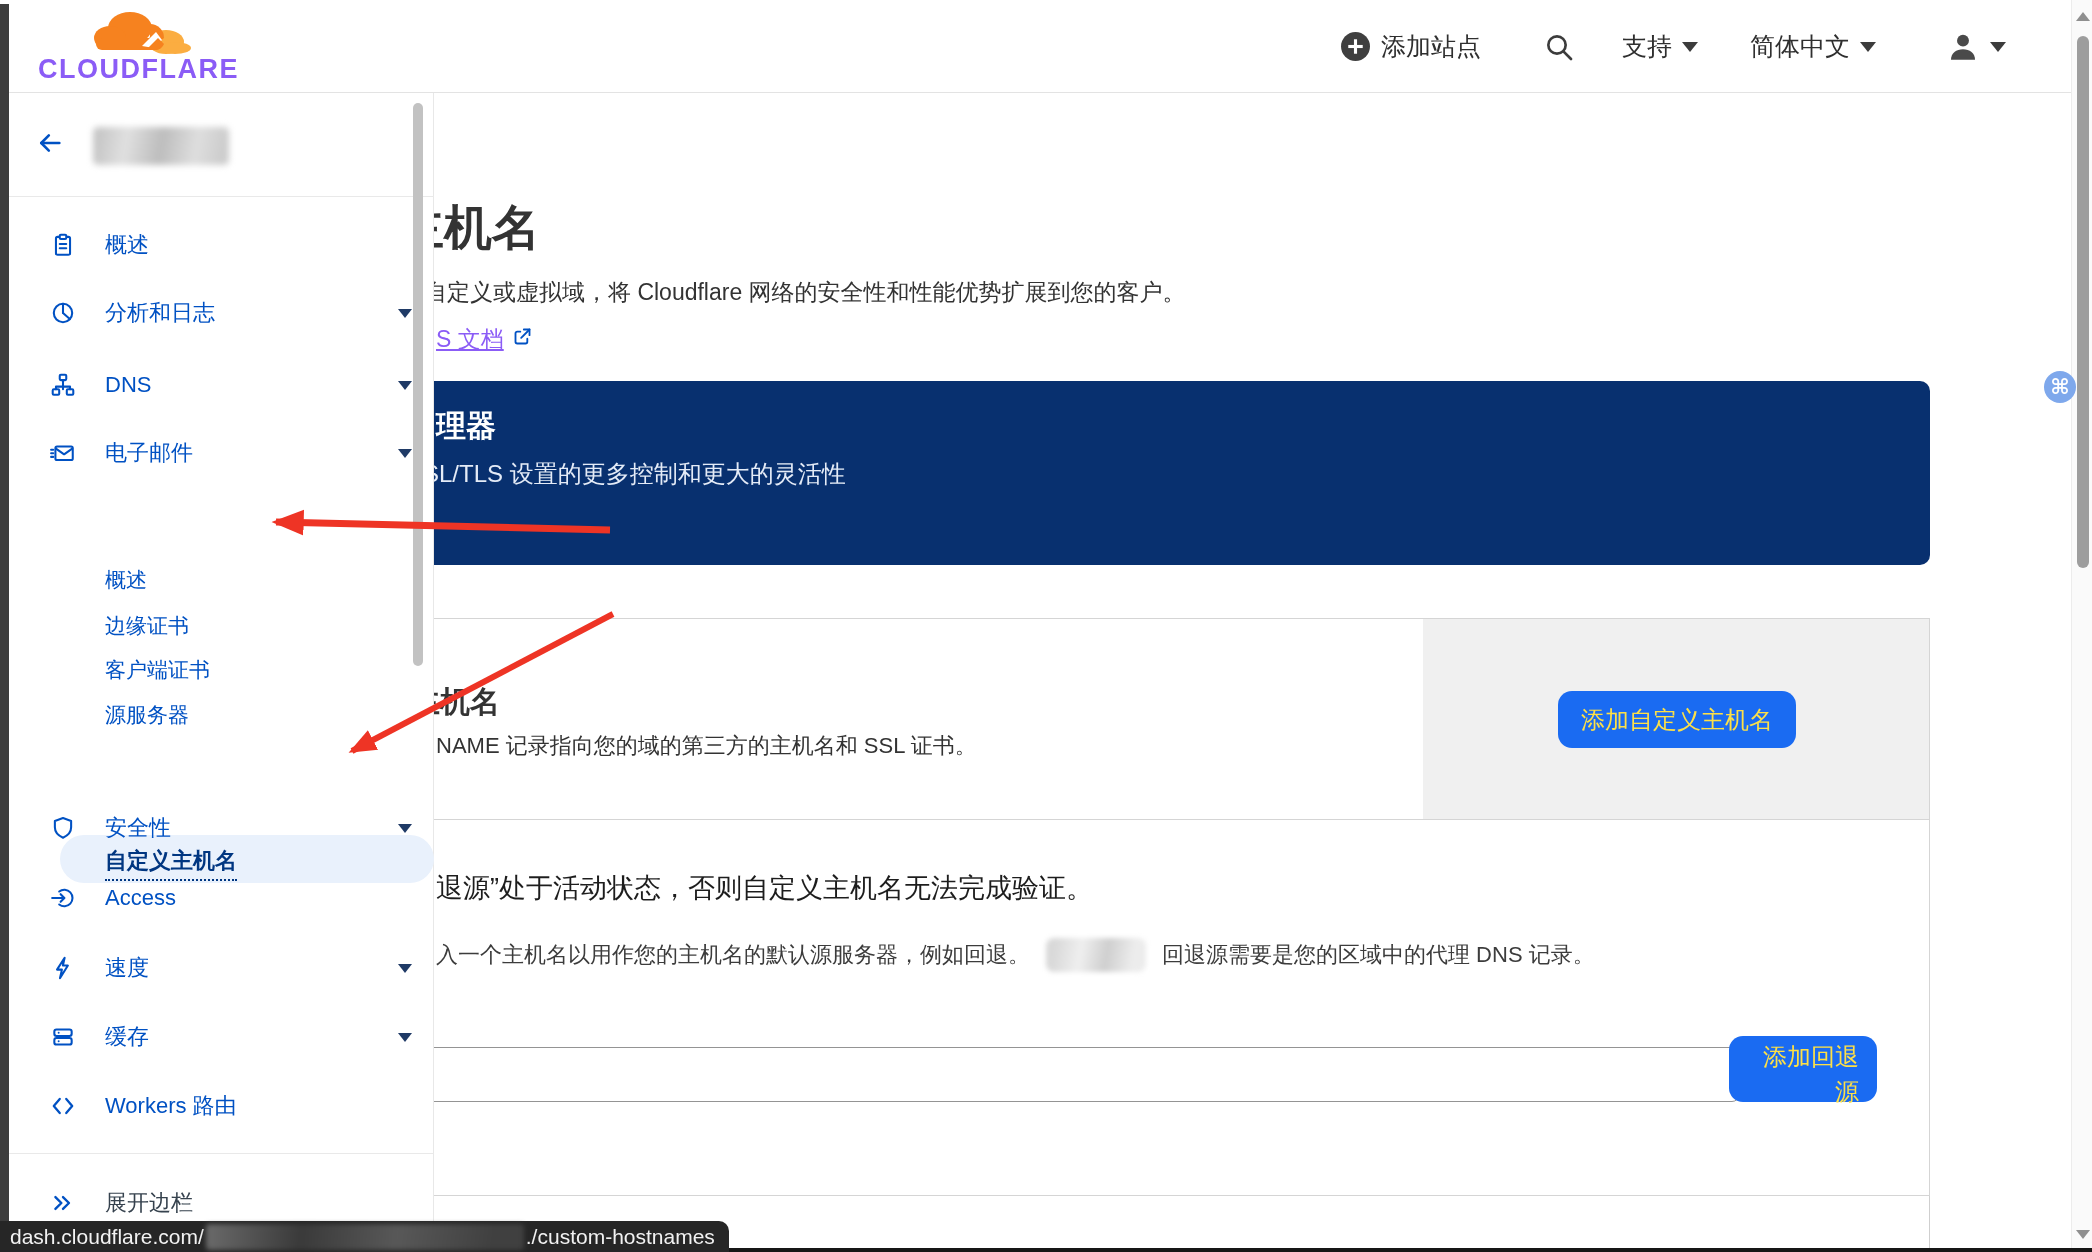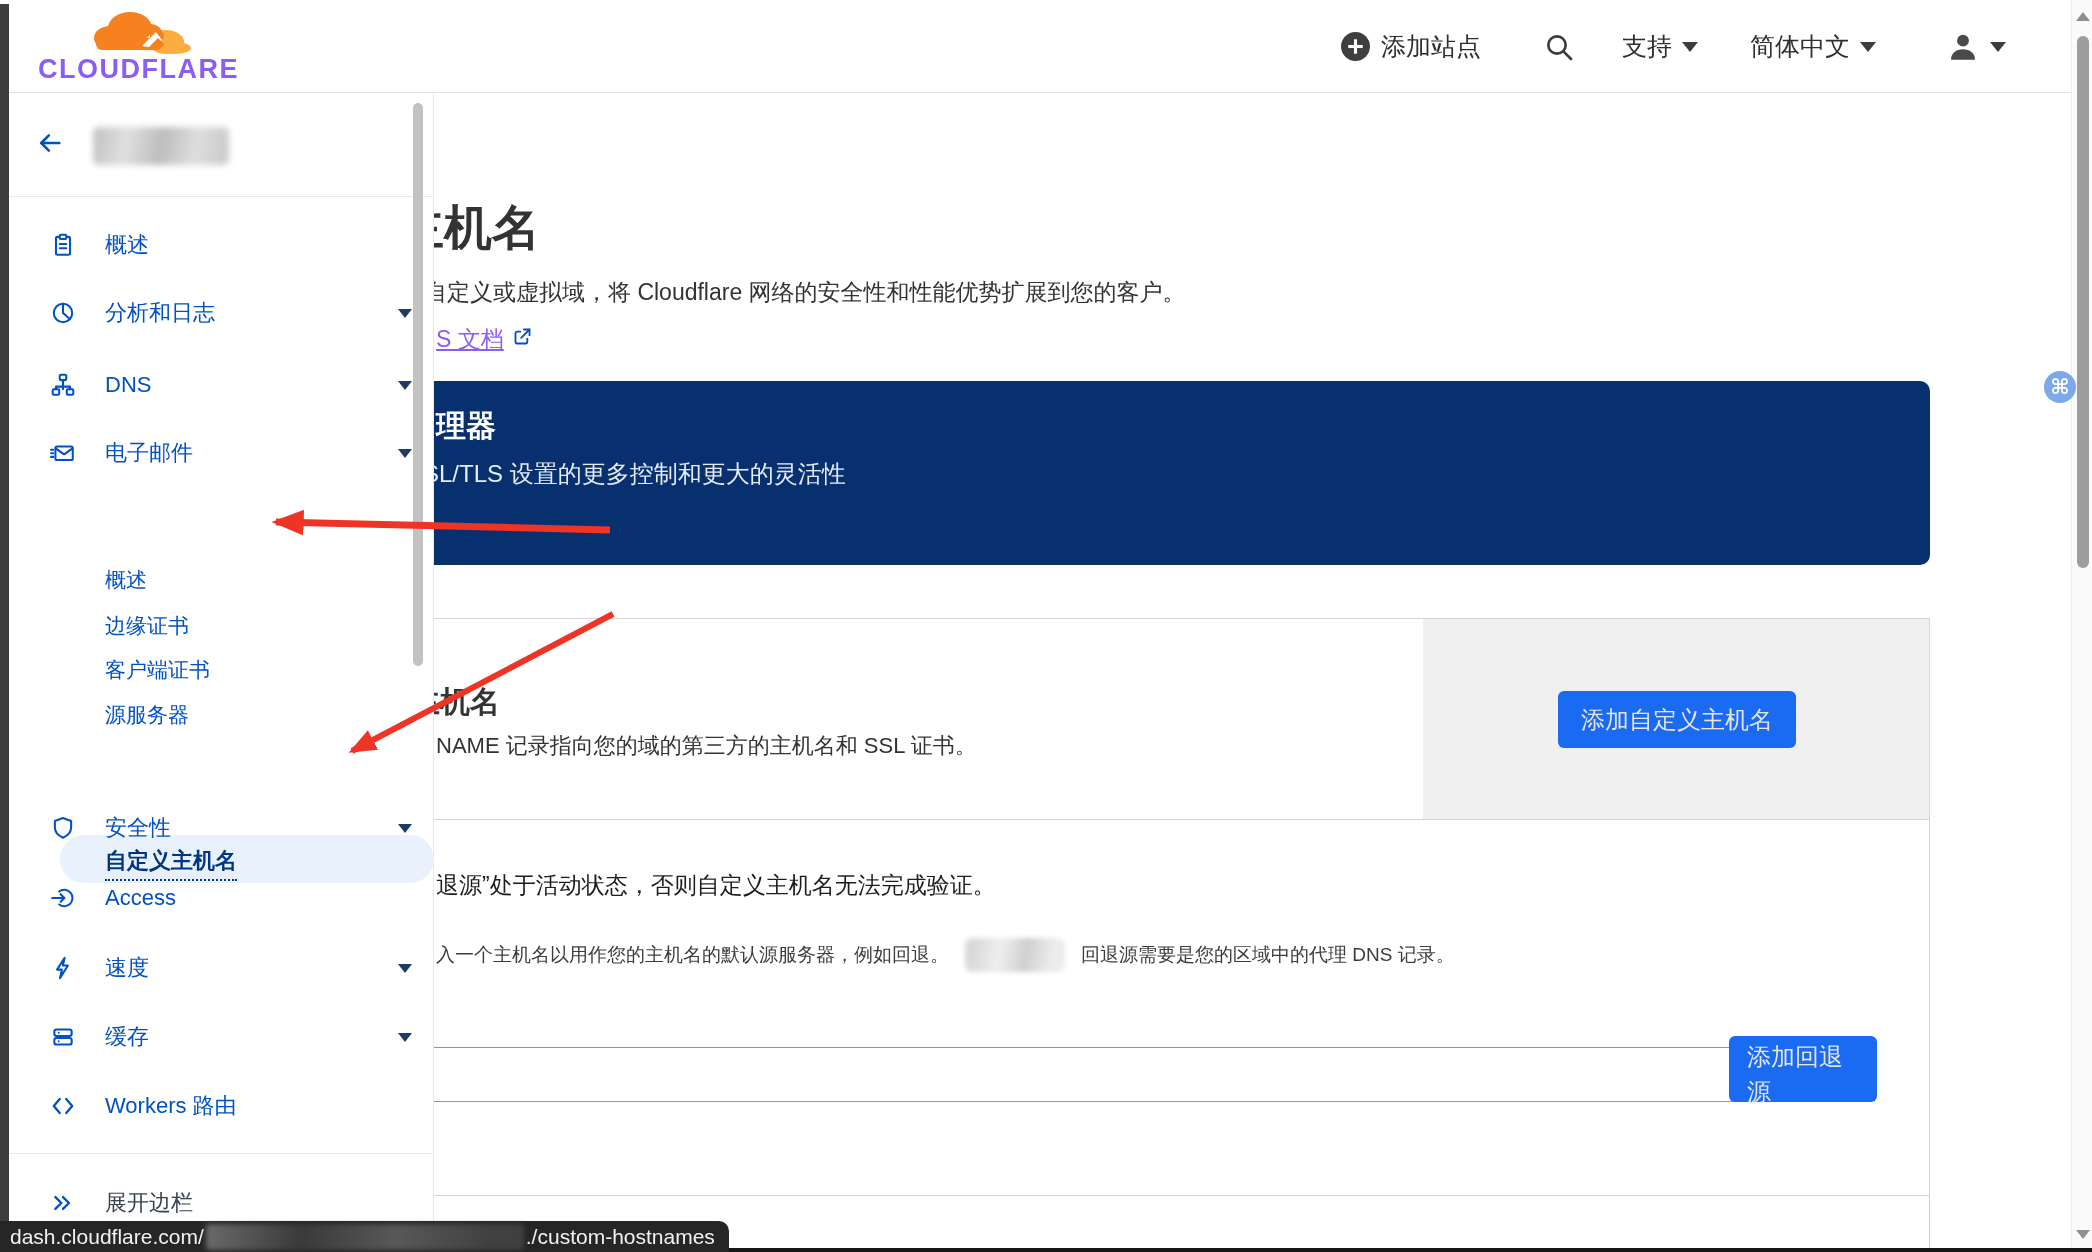--- a/index.html
+++ b/index.html
@@ -58,28 +58,28 @@
   #banner-title { position:absolute; left:436px; top:406px; font-size:30px; font-weight:700; color:#fff;
                   white-space:nowrap; }
   #banner-sub { position:absolute; left:423px; top:458px; font-size:24px; color:#e4ebf7; white-space:nowrap; }
 
   .card { position:absolute; left:400px; width:1530px; background:#fff; border:1px solid #d5d5d5; }
   #card-hostnames { top:618px; height:202px; }
   #card-grey { position:absolute; left:1423px; top:619px; width:506px; height:200px; background:#f0f0f0; }
   #card-title { position:absolute; left:320px; top:682px; font-size:30px; font-weight:700; color:#333;
                 white-space:nowrap; }
   #card-desc { position:absolute; left:436px; top:731px; font-size:22px; color:#333; white-space:nowrap; }
-  .blue-btn { background:#1a6bf2; color:#e5e5e5; border:none; border-radius:6px; cursor:pointer;
-              font-family:inherit; display:flex; align-items:center; justify-content:center; text-align:left; }
+  .blue-btn { background:#1a6bf2; color:#fde047; border:none; border-radius:14px; cursor:pointer;
+              font-family:inherit; display:flex; align-items:center; justify-content:center; text-align:right; }
   #btn-add-hostname { position:absolute; left:1558px; top:691px; width:238px; height:57px; font-size:24px; }
 
   #card-fallback { top:819px; height:377px; }
-  #fallback-heading { position:absolute; left:436px; top:870px; font-size:23px; color:#1d1d1d; white-space:nowrap; }
+  #fallback-heading { position:absolute; left:436px; top:870px; font-size:27px; color:#1d1d1d; white-space:nowrap; }
   #fallback-line { position:absolute; left:436px; top:938px; display:flex; align-items:center; gap:16px;
-                   font-size:19px; color:#3c3c3c; white-space:nowrap; }
+                   font-size:22px; color:#3c3c3c; white-space:nowrap; }
   #fallback-blur { width:100px; height:34px; border-radius:8px;
                    background:linear-gradient(100deg,#d9d9d9 10%,#efefef 35%,#cfcfcf 60%,#ececec 85%);
                    filter:blur(2.5px); }
   #fallback-input { position:absolute; left:420px; top:1047px; width:1320px; height:55px;
                     border:1.5px solid #949494; border-radius:8px; background:#fff; font-size:22px;
                     padding:0 16px; color:#333; outline:none; }
   #btn-add-fallback { position:absolute; left:1729px; top:1036px; width:148px; height:66px;
                       font-size:24px; line-height:1.45; padding:4px 18px; flex-wrap:wrap; }
   #card-next { top:1196px; height:56px; border:none; border-right:1px solid #cfcfcf; background:#fff; }
 

